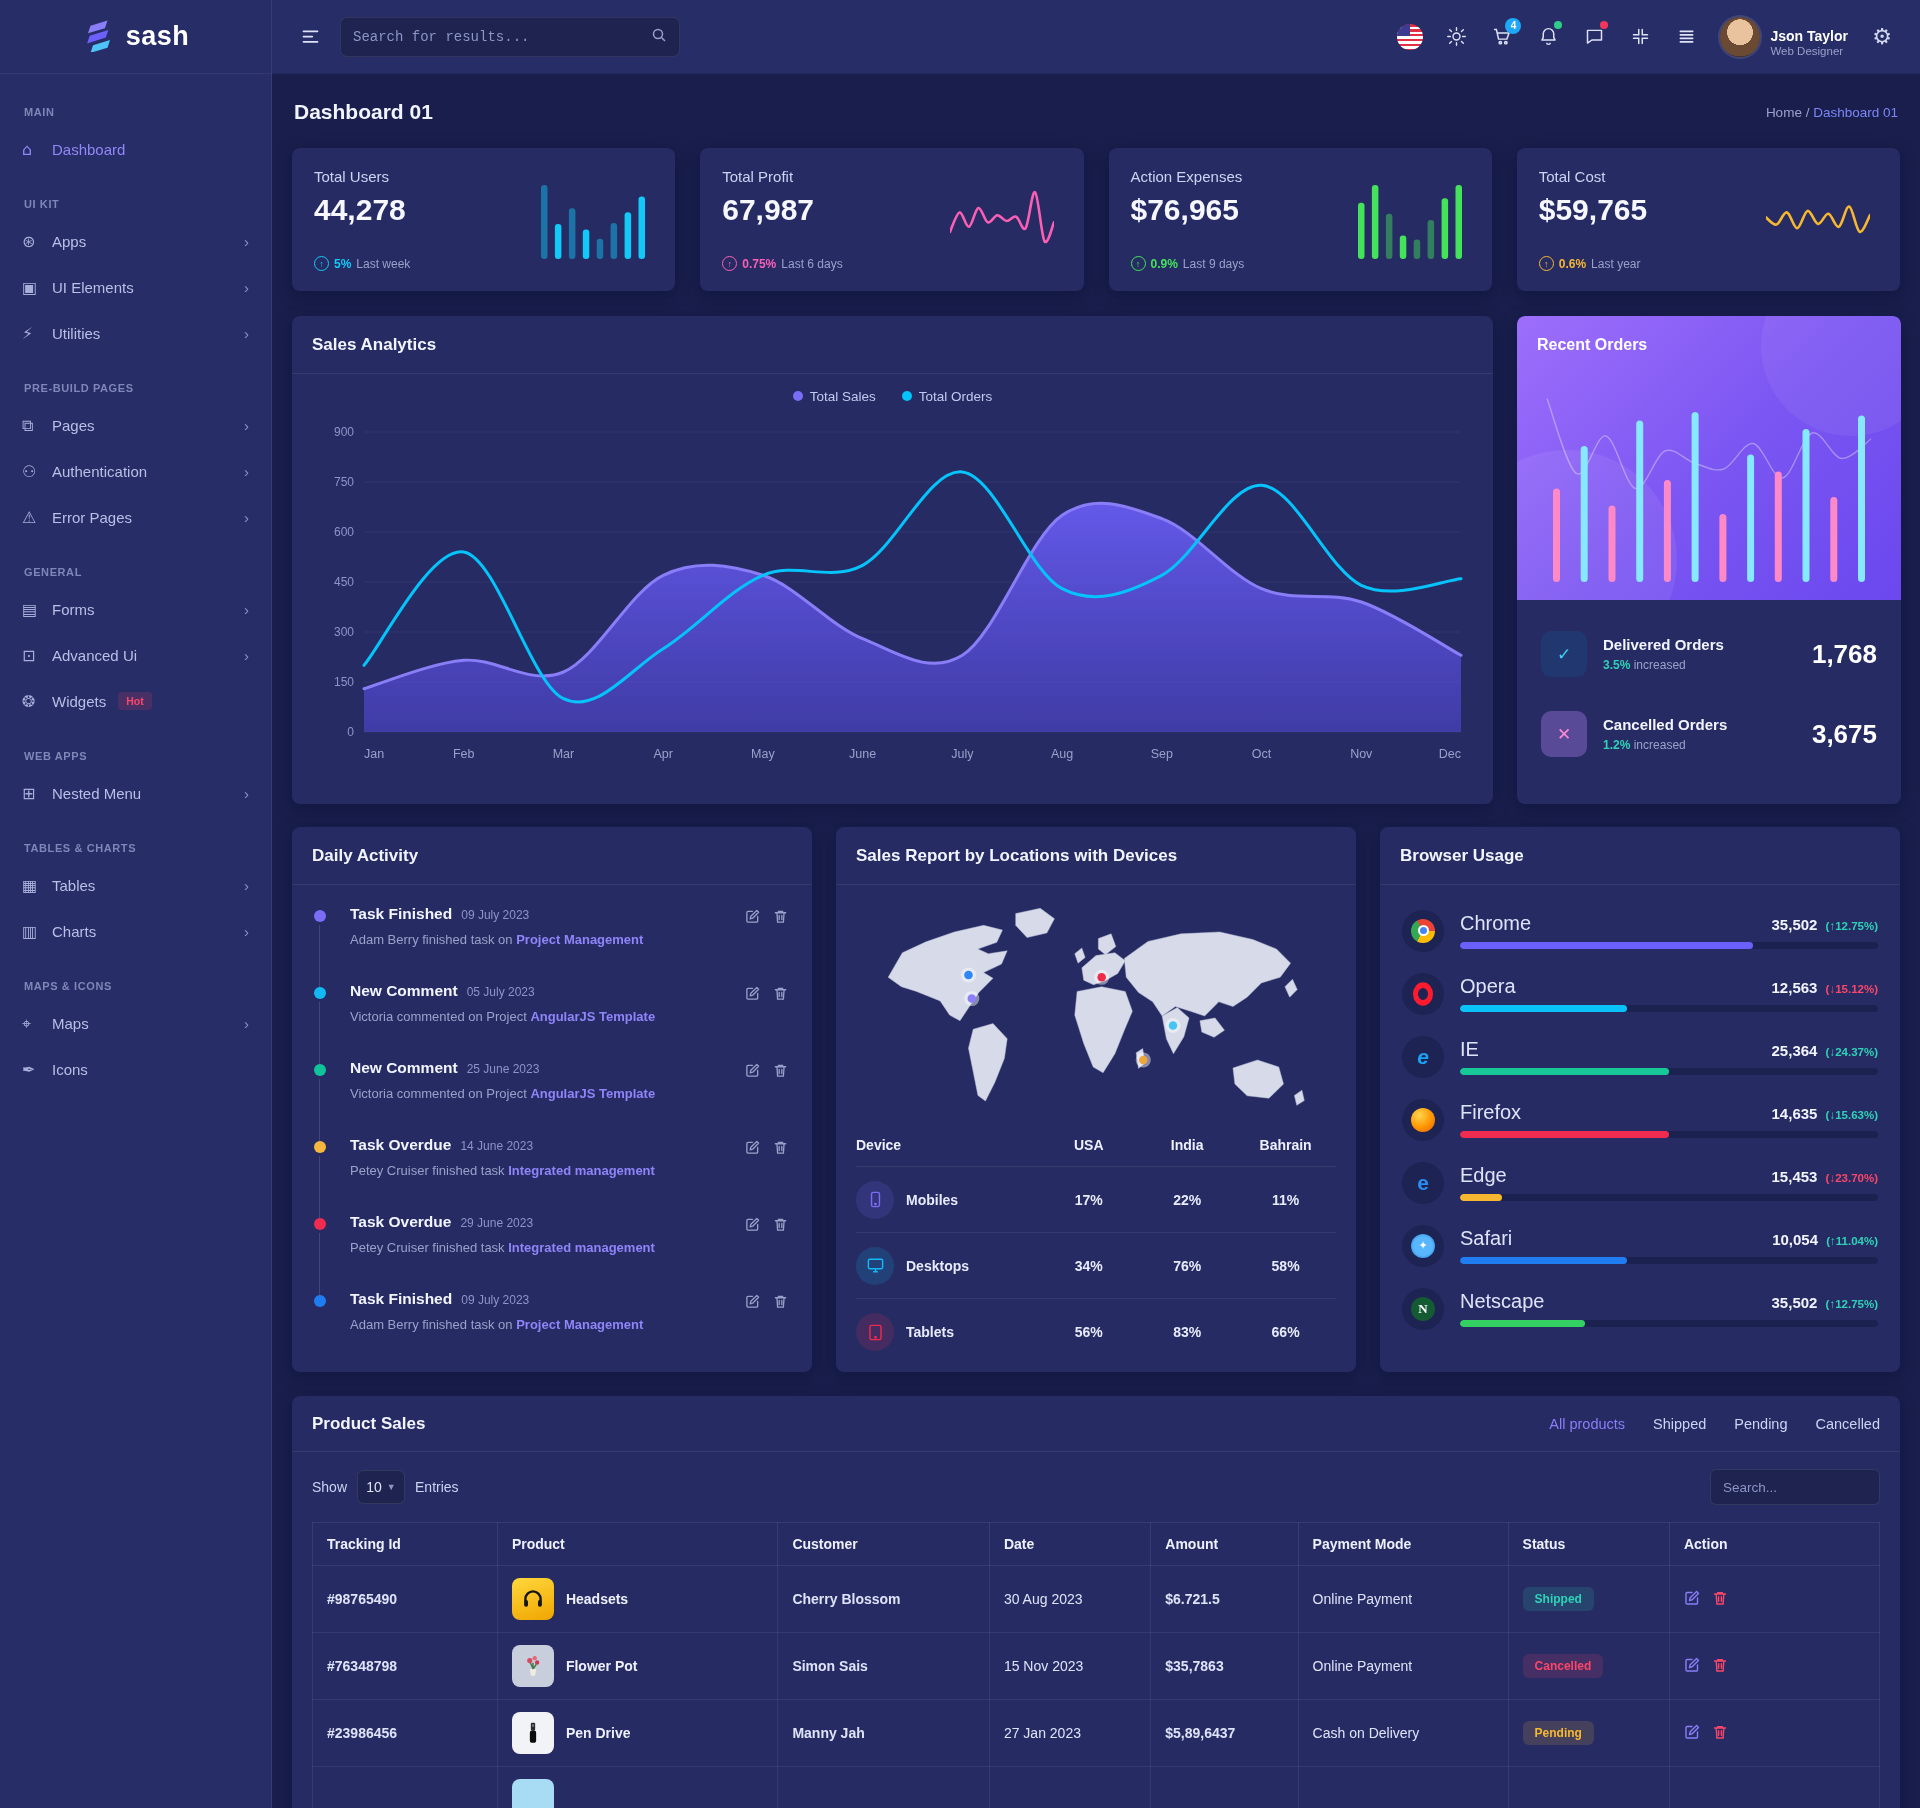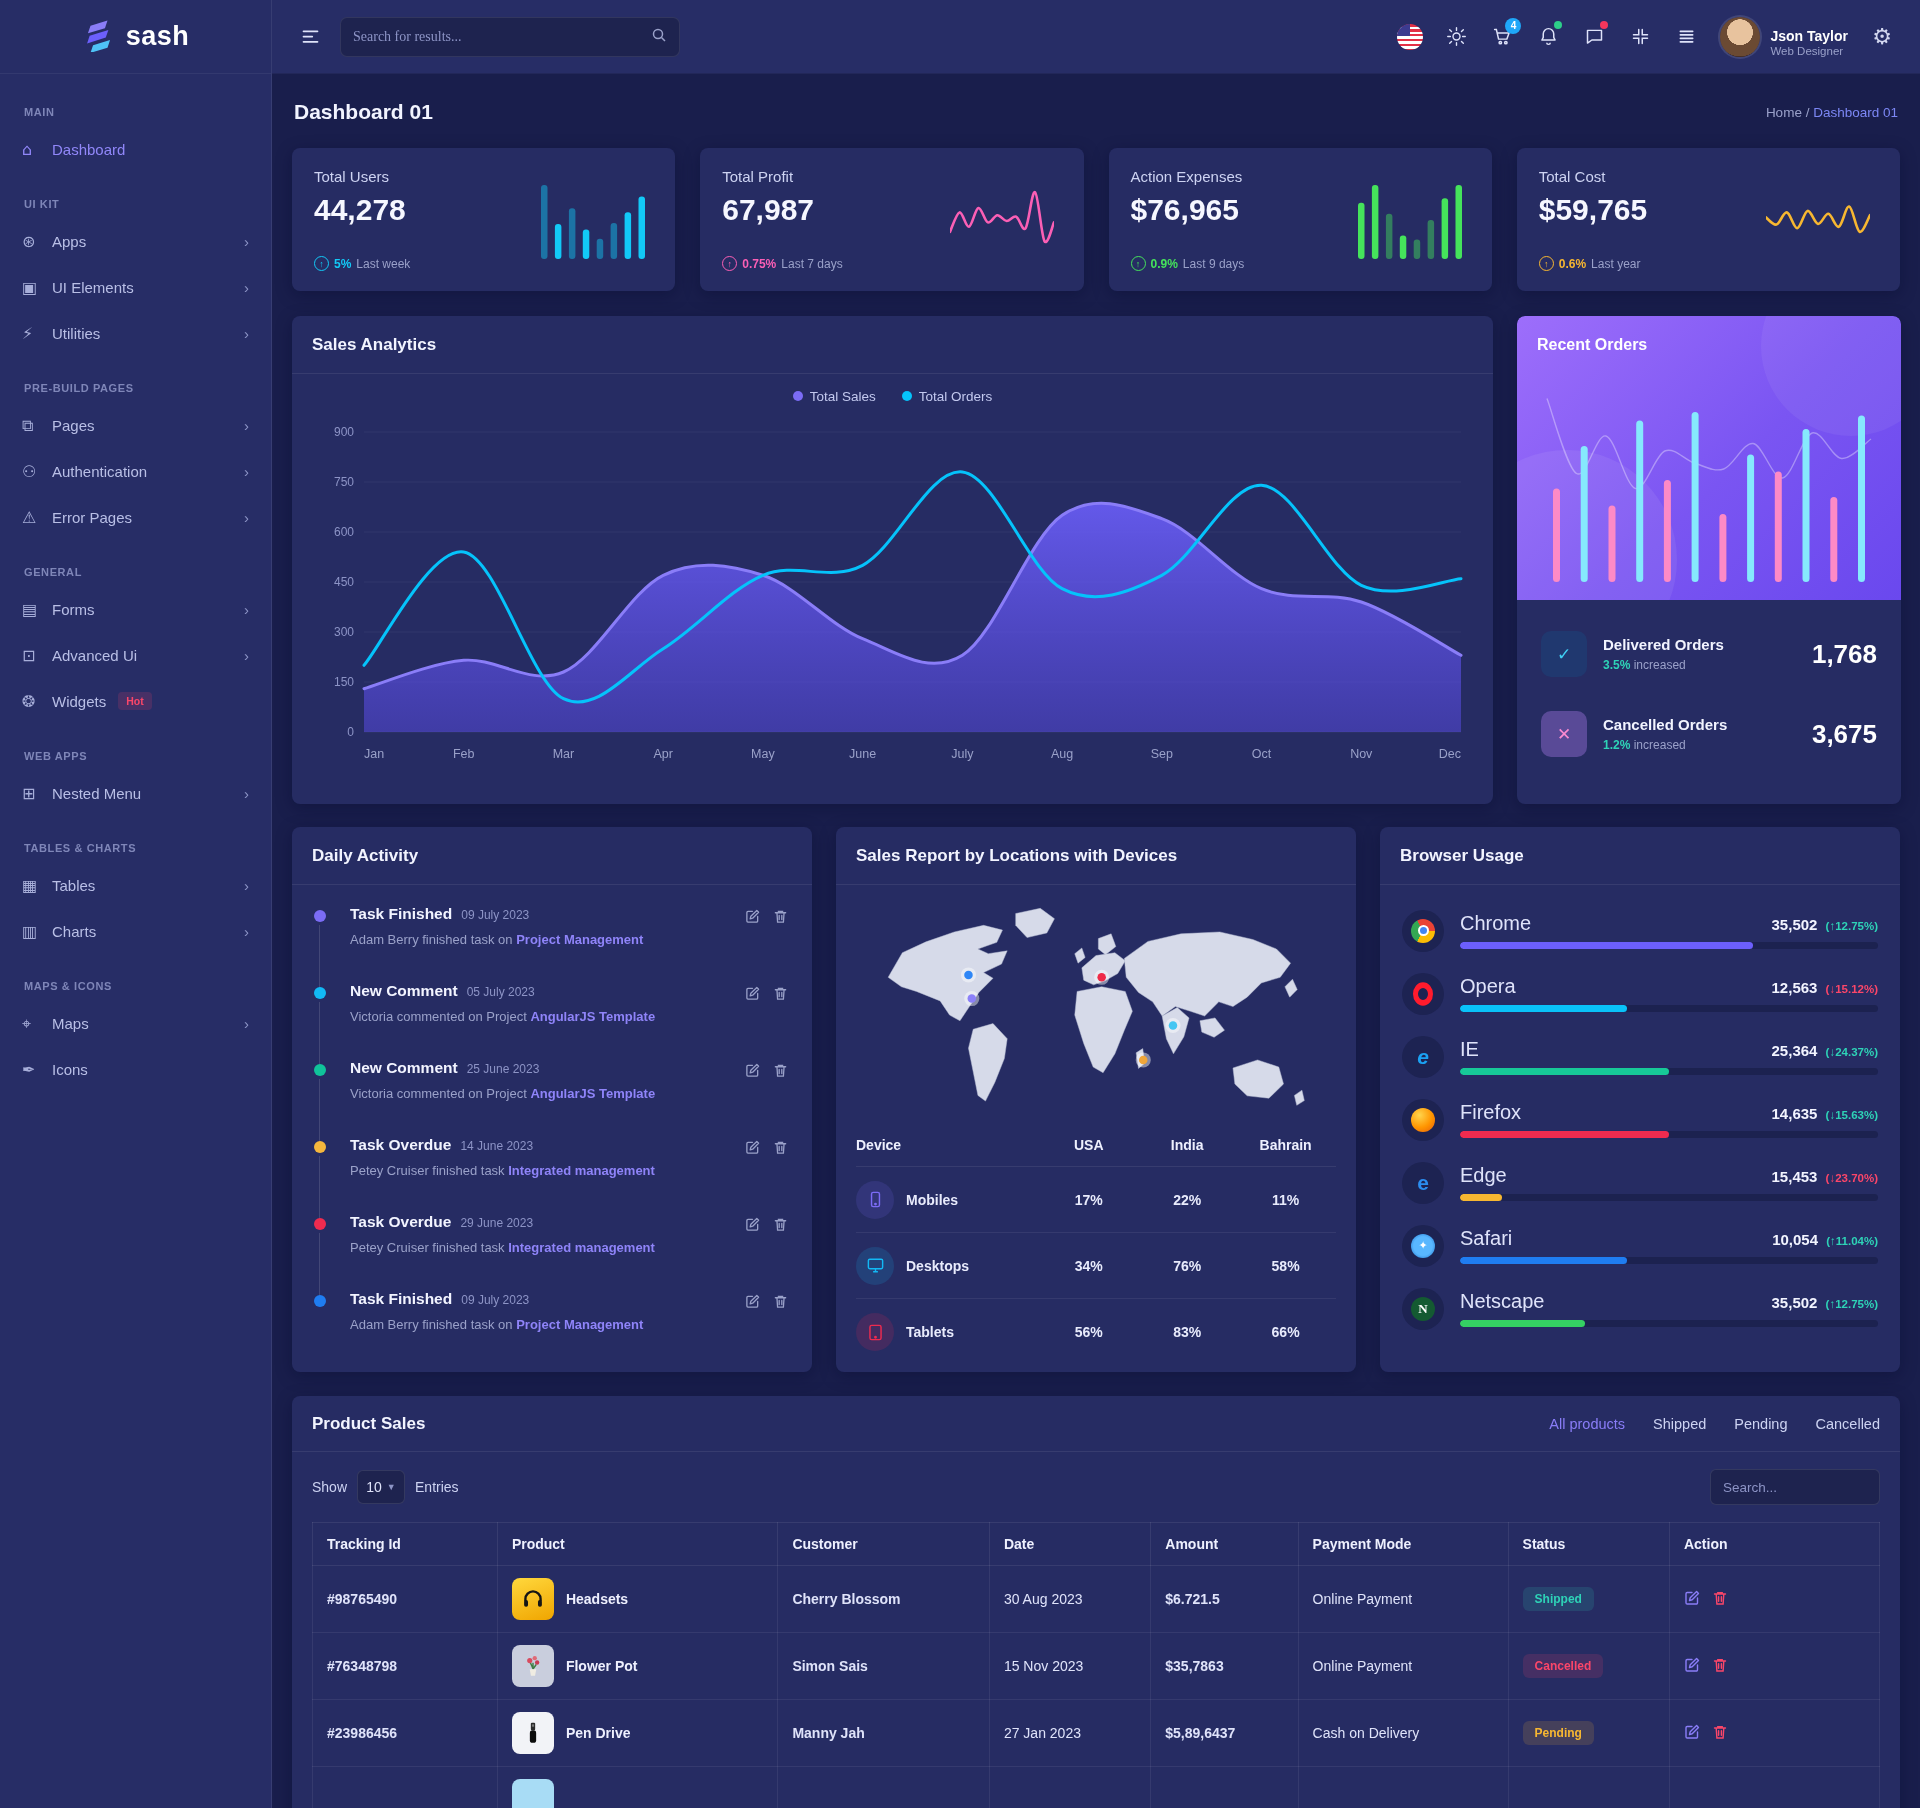--- a/index.html
+++ b/index.html
@@ -17,21 +17,21 @@
   .nav-item .nlabel{font-size:15px}
   .nav-item.active,.nav-item.active .nico{color:#9187f9}
   .nav-item .chev{margin-left:auto;color:#8d94c6;font-size:15px}
   .hot-badge{margin-left:12px;font-size:10.5px;font-weight:700;color:#fb4669;background:rgba(251,70,105,.16);padding:3px 8px;border-radius:4px}
   
   .content{flex:1;display:flex;flex-direction:column;min-width:0}
   .topbar{height:74px;background:#272d66;display:flex;align-items:center;padding:0 18px;border-bottom:1px solid rgba(0,0,0,.12)}
   .tbtn{width:40px;height:40px;border-radius:8px;display:flex;align-items:center;justify-content:center;color:#dfe3fa;position:relative;cursor:pointer;background:transparent;border:none}
   .tbtn svg{width:21px;height:21px}
   .search-wrap{width:340px;height:40px;margin-left:10px;background:#1e234f;border:1px solid rgba(255,255,255,.09);border-radius:7px;display:flex;align-items:center;padding:0 12px;color:#9aa1c9}
-  .search-wrap input{flex:1;background:transparent;border:none;outline:none;color:#ec4899;font-size:14px;font-family:Liberation Serif, serif}
+  .search-wrap input{flex:1;background:transparent;border:none;outline:none;color:#ec4899;font-size:14px;font-family:Liberation Mono, monospace}
   .search-wrap input::placeholder{color:#8d94c6}
   .top-icons{margin-left:auto;display:flex;align-items:center;gap:6px}
   .flag{width:26px;height:26px;border-radius:50%;overflow:hidden;position:relative;background:repeating-linear-gradient(180deg,#e32f45 0 2.5px,#fff 2.5px 5px)}
   .flag::after{content:'';position:absolute;left:0;top:0;width:13px;height:12px;background:#3c3b8f}
   .badge{position:absolute;top:1px;right:1px;min-width:16px;height:16px;border-radius:8px;background:#1fa7f9;color:#fff;font-size:10px;font-weight:700;display:flex;align-items:center;justify-content:center;padding:0 4px}
   .dot{position:absolute;top:4px;right:6px;width:8px;height:8px;border-radius:50%}
   .dot.green{background:#2dce89}.dot.red{background:#f5365c}
   .userbox{display:flex;align-items:flex-end;gap:10px;padding:0 8px;cursor:pointer}
   .avatar{width:40px;height:40px;border-radius:50%;background:radial-gradient(circle at 50% 38%,#e8c39e 0 40%,#6b4a33 41% 75%,#4a3020 76%);box-shadow:0 0 0 2px rgba(255,255,255,.12)}
   .uname{font-size:14px;font-weight:700;color:#fff;line-height:1.2}
@@ -367,21 +367,21 @@
               </svg>
             </div>
   </div>
   <div class="card stat-card">
     <div class="stat-left">
       <div class="stat-label">Total Profit</div>
       <div class="stat-value">67,987</div>
       <div class="stat-delta">
         <span class="d-ico" style="color:#fb5fb5">↑</span>
         <b style="color:#fb5fb5">0.75%</b>
-                <span>Last 7 days</span>
+                <span>Last 6 days</span>
       </div>
     </div>
     <div class="stat-spark">
               <svg width="104" height="82">
                 <path d="M0.0,52.8 C1.6,49.6 6.3,34.2 9.5,33.4 C12.6,32.5 15.8,48.5 18.9,47.8 C22.1,47.0 25.2,29.8 28.4,29.0 C31.5,28.3 34.7,42.2 37.8,43.4 C41.0,44.6 44.1,36.5 47.3,36.2 C50.4,36.0 53.6,41.8 56.7,42.0 C59.9,42.2 63.0,36.5 66.2,37.7 C69.3,38.9 72.5,53.3 75.6,49.2 C78.8,45.1 81.9,11.0 85.1,13.2 C88.2,15.4 91.4,57.1 94.5,62.2 C97.7,67.2 102.4,46.6 104.0,43.4" fill="none" stroke="#fb5fb5" stroke-width="2.6" stroke-linecap="round"></path>
               </svg>
             </div>
   </div>
   <div class="card stat-card">
     <div class="stat-left">

